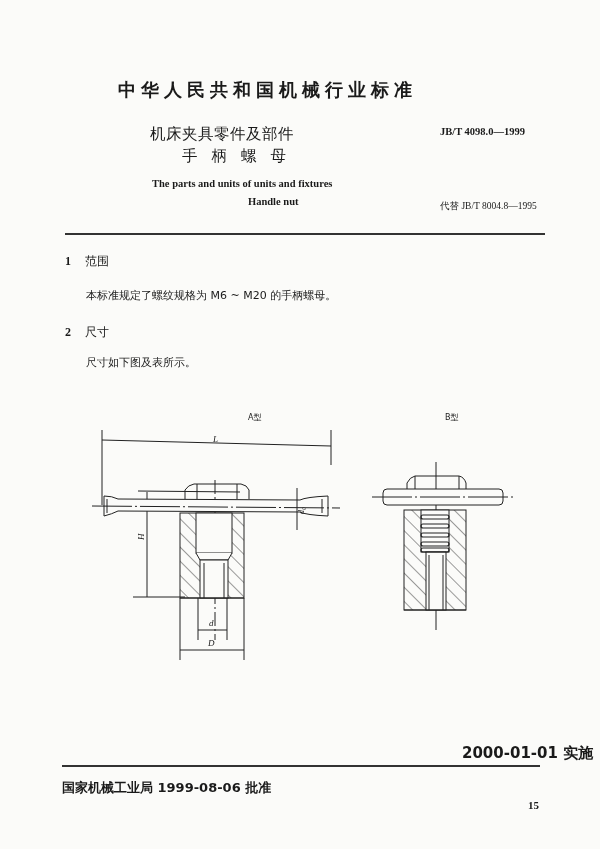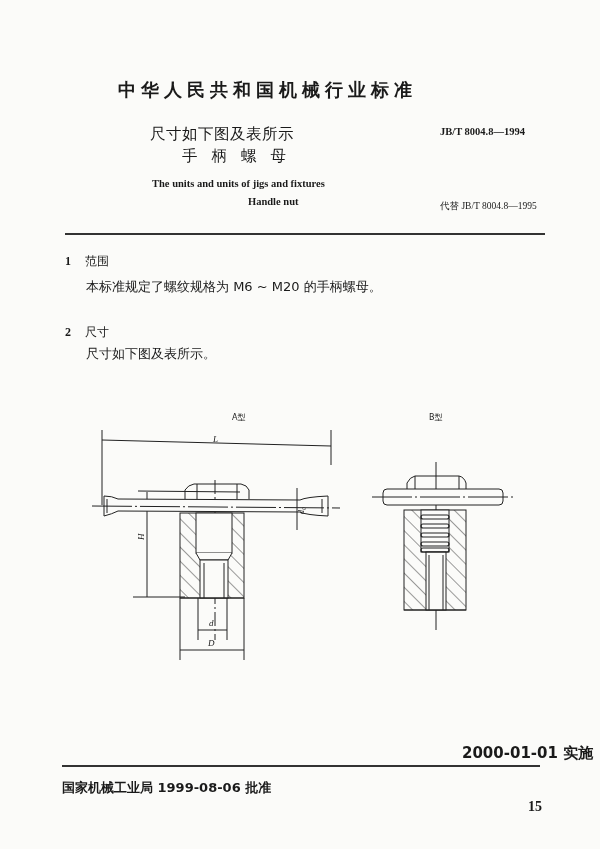--- a/index.html
+++ b/index.html
@@ -12,38 +12,38 @@
   .hdr-top { left:118px; top:78px; font-size:18px; font-weight:bold; letter-spacing:5px; font-family:"DejaVu Sans", sans-serif; }
   .title-cn { left:150px; top:124px; font-size:15.5px; font-family:"DejaVu Sans", sans-serif; letter-spacing:0.5px; }
   .title-cn2 { left:182px; top:146px; font-size:15.5px; font-family:"DejaVu Sans", sans-serif; letter-spacing:14px; }
   .title-en { left:152px; top:178px; font-size:10.5px; font-weight:bold; font-family:"Liberation Serif", serif; }
   .title-en2 { left:214px; top:196px; font-size:10.5px; font-weight:bold; font-family:"Liberation Serif", serif;margin-left:34px; }
   .std-no { left:440px; top:126px; font-size:10.5px; font-weight:bold; font-family:"Liberation Serif", serif; }
   .replace { left:440px; top:152px; font-size:9.5px; font-family:"Liberation Serif", serif;margin-top:48px; }
   .rule { left:65px; height:2px; background:#333; }
   .sec { font-size:12px; font-family:"DejaVu Sans", sans-serif; }
   .sec .num { display:inline-block; width:20px; font-weight:bold; font-family:"Liberation Serif", serif;}
-  .para { font-size:13px; font-family:"DejaVu Sans", sans-serif; }
-  .fig-label { font-size:8px; font-family:"DejaVu Sans", sans-serif; }
+  .para { font-size:11px; font-family:"DejaVu Sans", sans-serif;margin-top:10px; }
+  .fig-label { font-size:8px; font-family:"DejaVu Sans", sans-serif;margin-left:16px; }
   .footer-left { left:62px; top:779px; font-size:13px; font-weight:bold; font-family:"DejaVu Sans", sans-serif; }
   .footer-right { left:462px; top:744px; font-size:15px; font-weight:bold; font-family:"DejaVu Sans", sans-serif; }
-  .page-no { left:528px; top:799px; font-size:14px; font-weight:bold; font-family:"Liberation Serif", serif; }
+  .page-no { left:528px; top:799px; font-size:11px; font-weight:bold; font-family:"Liberation Serif", serif; }
   svg text { font-family:"Liberation Serif", serif; font-style:italic; }
 </style>
 </head>
 <body>
 
 <div class="abs hdr-top">中华人民共和国机械行业标准</div>
 
-<div class="abs title-cn">尺寸如下图及表所示</div>
+<div class="abs title-cn">机床夹具零件及部件</div>
 <div class="abs title-cn2">手柄螺母</div>
-<div class="abs title-en">The units and units of jigs and fixtures</div>
+<div class="abs title-en">The parts and units of units and fixtures</div>
 <div class="abs title-en2">Handle nut</div>
 
-<div class="abs std-no">JB/T 8004.8—1994</div>
+<div class="abs std-no">JB/T 4098.0—1999</div>
 <div class="abs replace">代替 JB/T 8004.8—1995</div>
 
 <div class="abs rule" style="top:233px; width:480px;"></div>
 
 <div class="abs sec" style="left:65px; top:253px;">
   <span class="num">1</span><span>范围</span>
 </div>
 <div class="abs para" style="left:86px; top:278px;">本标准规定了螺纹规格为 M6 ~ M20 的手柄螺母。</div>
 
 <div class="abs sec" style="left:65px; top:302px;margin-top:22px;">

